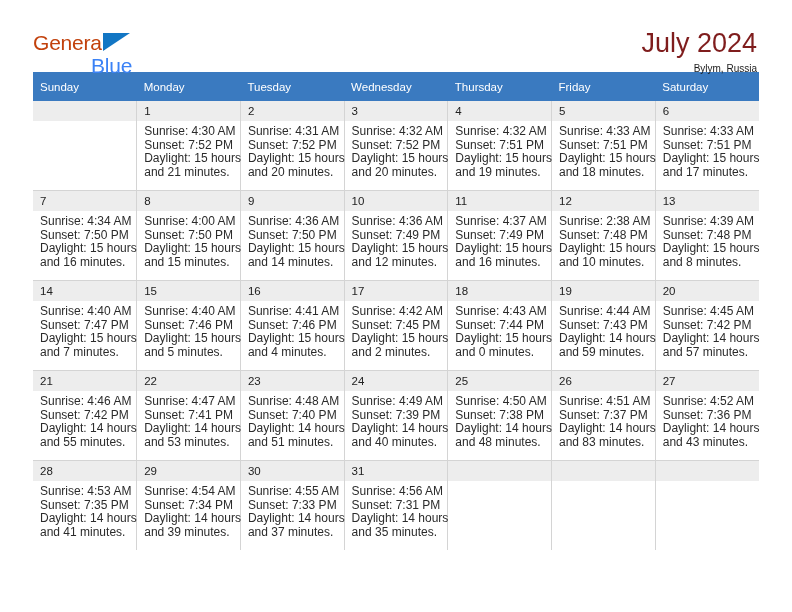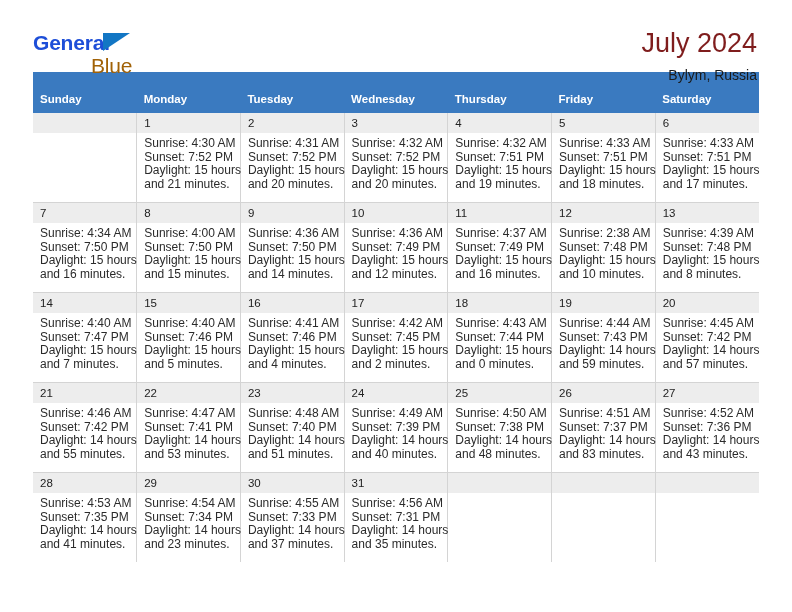--- a/index.html
+++ b/index.html
@@ -33,72 +33,70 @@
   }
   .brand {
     position: relative;
     width: 160px;
     padding-top: 4px;
   }
   .brand-line1 {
     position: relative;
     font-size: 21px;
     line-height: 21px;
-    color: #1d4ed8;
+    color: #c2410c;
     letter-spacing: -0.2px;
     height: 22px;
-    font-weight: bold;
   }
   .brand-tri {
     position: absolute;
     left: 70px;
     top: 1px;
     width: 0;
     height: 0;
     border-left: 27px solid #1276c4;
     border-bottom: 18px solid transparent;
   }
   .brand-line2 {
     font-size: 21px;
     line-height: 21px;
-    color: #a16207;
+    color: #3b82f6;
     margin-left: 58px;
     margin-top: 1px;
     letter-spacing: -0.2px;
   }
   .title-block {
     text-align: right;
     padding-right: 2px;
   }
   .cal-title {
     font-size: 27px;
     line-height: 31px;
     font-weight: normal;
     color: #7f1d1d;
   }
   .cal-subtitle {
-    font-size: 14px;
+    font-size: 10px;
     line-height: 20px;
-    margin-top: 6px;
     color: #1a1a1a;
   }
 
   
   .calendar {
     width: 726px;
     border-collapse: collapse;
     table-layout: fixed;
   }
   .calendar th {
     background: #3a7ac0;
     color: #ffffff;
     font-size: 11.5px;
-    font-weight: bold;
+    font-weight: normal;
     text-align: left;
-    padding: 17px 0 5px 7px;
+    padding: 5px 0 5px 7px;
     height: 19px;
     border: none;
   }
   .calendar td {
     vertical-align: top;
     padding: 0;
     border: 1px solid #d4d4d4;
     border-top: none;
     height: 89px;
     background: #ffffff;
@@ -421,21 +419,21 @@
               <div>Daylight: 14 hours</div>
               <div>and 41 minutes.</div>
             </div>
           </td>
           <td>
             <div class="daynum">29</div>
             <div class="details">
               <div>Sunrise: 4:54 AM</div>
               <div>Sunset: 7:34 PM</div>
               <div>Daylight: 14 hours</div>
-              <div>and 23 minutes.</div>
+              <div>and 39 minutes.</div>
             </div>
           </td>
           <td>
             <div class="daynum">30</div>
             <div class="details">
               <div>Sunrise: 4:55 AM</div>
               <div>Sunset: 7:33 PM</div>
               <div>Daylight: 14 hours</div>
               <div>and 37 minutes.</div>
             </div>

